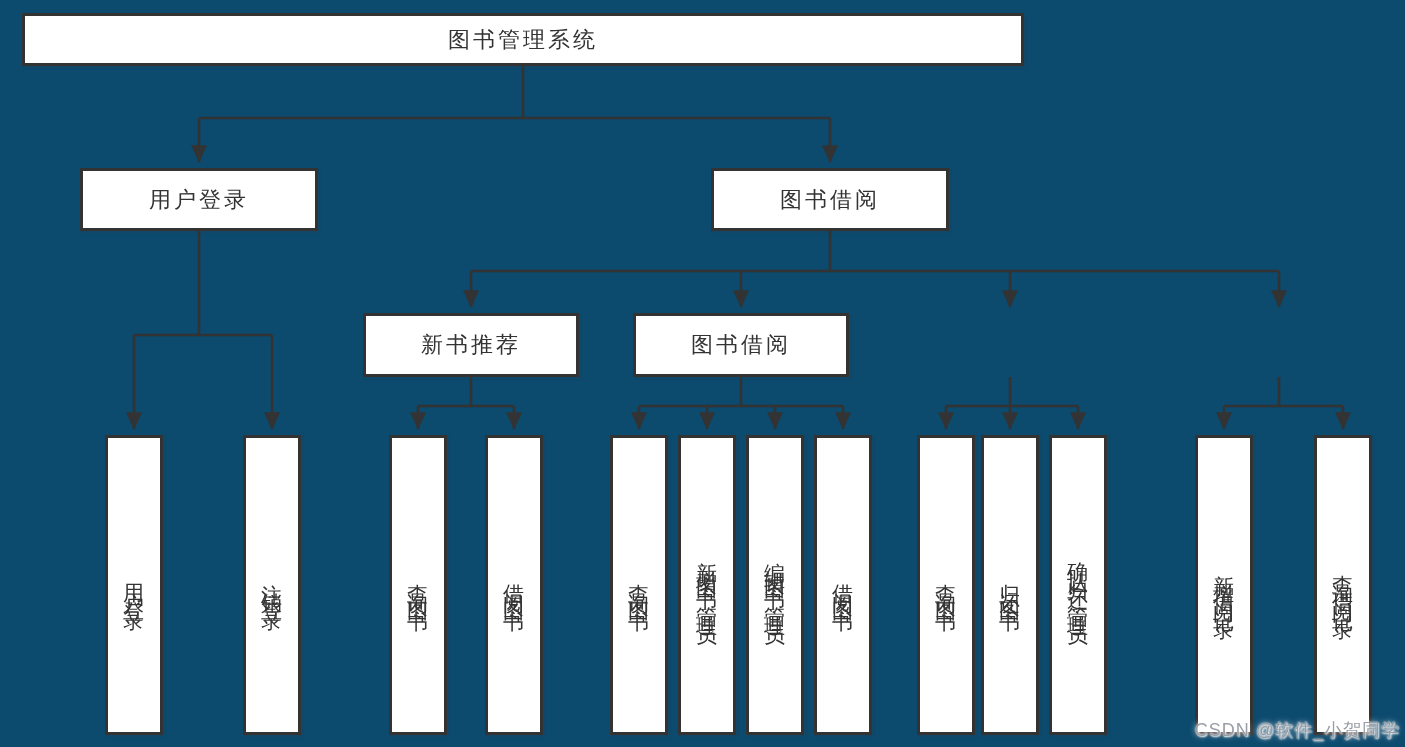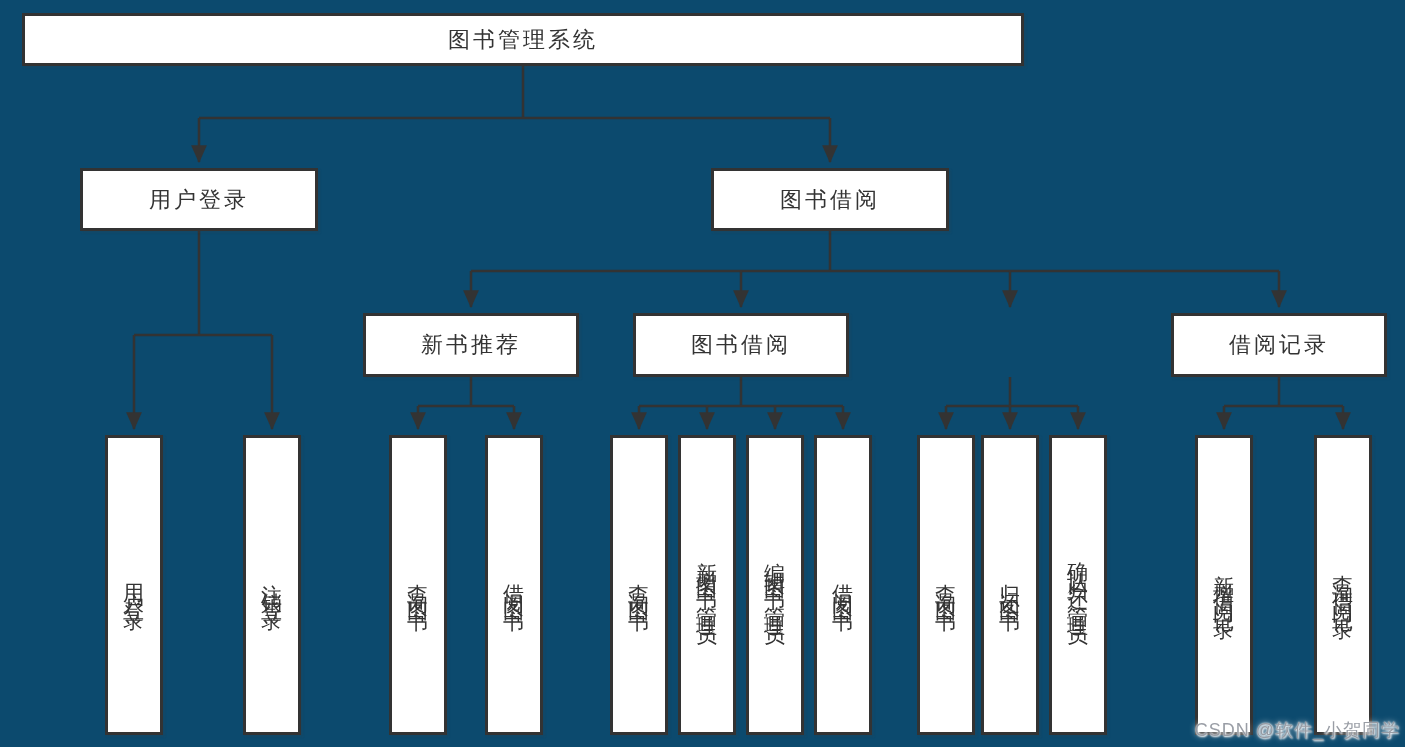--- a/index.html
+++ b/index.html
@@ -112,21 +112,20 @@
     </g>
   </svg>
 
   <div class="node h-node" style="left:22px; top:13px; width:1002px; height:53px;">图书管理系统</div>
 
   <div class="node h-node" style="left:80px; top:168px; width:238px; height:63px;">用户登录</div>
   <div class="node h-node" style="left:711px; top:168px; width:238px; height:63px;">图书借阅</div>
 
   <div class="node h-node" style="left:363px; top:313px; width:216px; height:64px;">新书推荐</div>
   <div class="node h-node" style="left:633px; top:313px; width:216px; height:64px;">图书借阅</div>
-  <div class="node h-node" style="left:1171px; top:313px; width:216px; height:64px;">借阅记录</div>
 
   <div class="node v-node" style="left:105px; top:435px; width:58px; height:300px;">用户登录</div>
   <div class="node v-node" style="left:243px; top:435px; width:58px; height:300px;">注销登录</div>
 
   <div class="node v-node" style="left:389px; top:435px; width:58px; height:300px;">查询图书</div>
   <div class="node v-node" style="left:485px; top:435px; width:58px; height:300px;">借阅图书</div>
 
   <div class="node v-node" style="left:610px; top:435px; width:58px; height:300px;">查询图书</div>
   <div class="node v-node" style="left:678px; top:435px; width:58px; height:300px;">新增图书（管理员）</div>
   <div class="node v-node" style="left:746px; top:435px; width:58px; height:300px;">编辑图书（管理员）</div>

